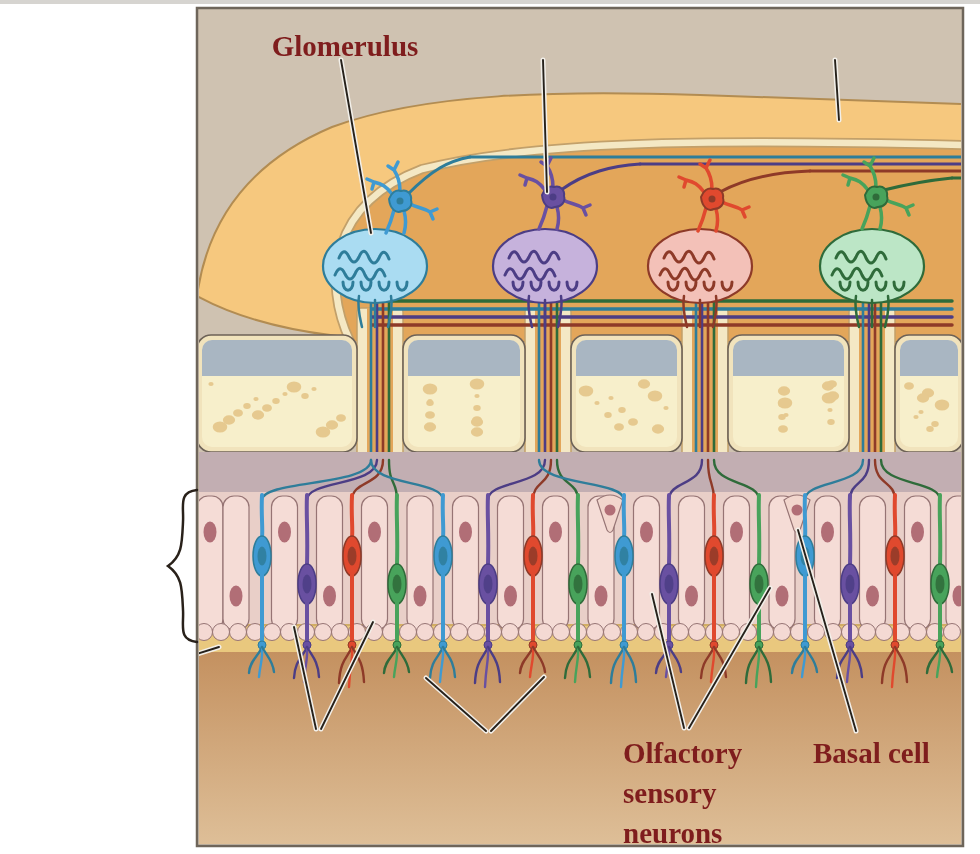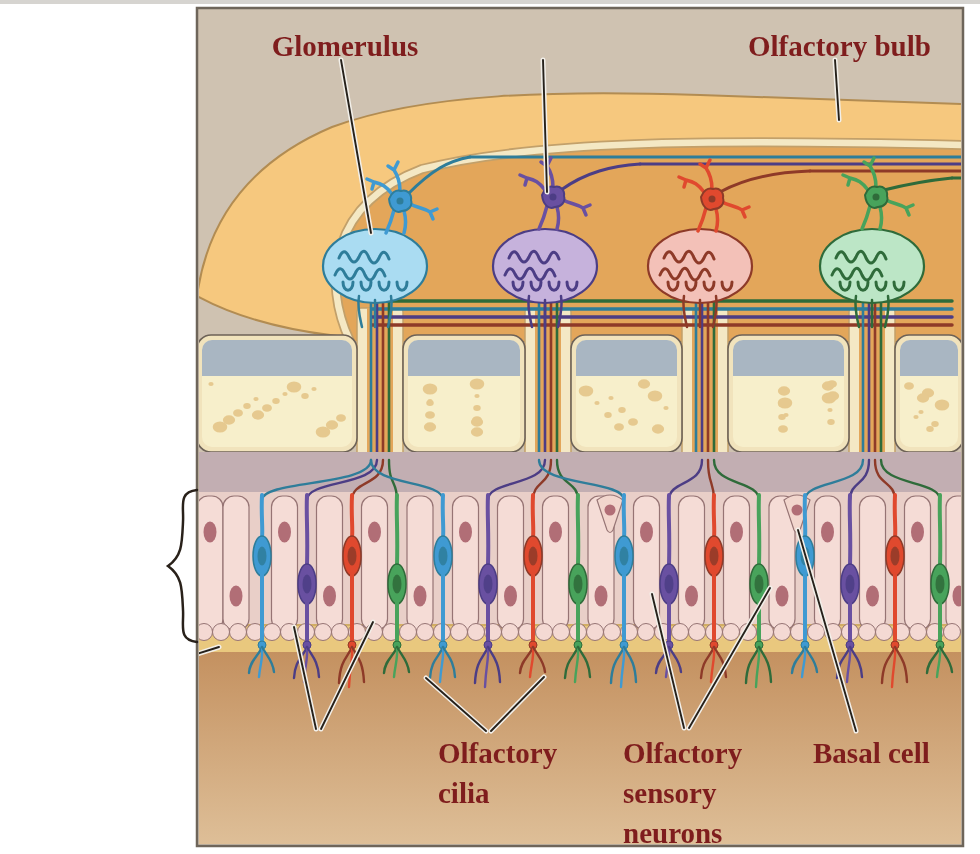--- a/index.html
+++ b/index.html
@@ -526,17 +526,15 @@
           <path d="M 770,588 L 689,728" fill="none" stroke="#f2efe9" stroke-width="5" stroke-linecap="round"></path>
           <path d="M 770,588 L 689,728" fill="none" stroke="#26211b" stroke-width="1.9" stroke-linecap="round"></path>
           <path d="M 798,530 L 856,731" fill="none" stroke="#f2efe9" stroke-width="5" stroke-linecap="round"></path>
           <path d="M 798,530 L 856,731" fill="none" stroke="#26211b" stroke-width="1.9" stroke-linecap="round"></path>
         </g>
       </g>
       <path d="M 197,490 C 178,492 184,506 183,522 C 182,544 182,556 168,566 C 182,576 182,588 183,610 C 184,626 178,640 197,642" fill="none" stroke="#29211a" stroke-width="2.5" stroke-linecap="round"></path>
     </svg>
 
   <div class="lbl ctr" id="lbl-glomerulus">Glomerulus</div>
-  <div class="lbl ctr" id="lbl-bulb">Olfactory bulb</div>
-  <div class="lbl" id="lbl-cilia">Olfactory cilia</div>
   <div class="lbl" id="lbl-osn">Olfactory sensory neurons</div>
   <div class="lbl" id="lbl-basal">Basal cell</div>
 </div>
 
 </body></html>

